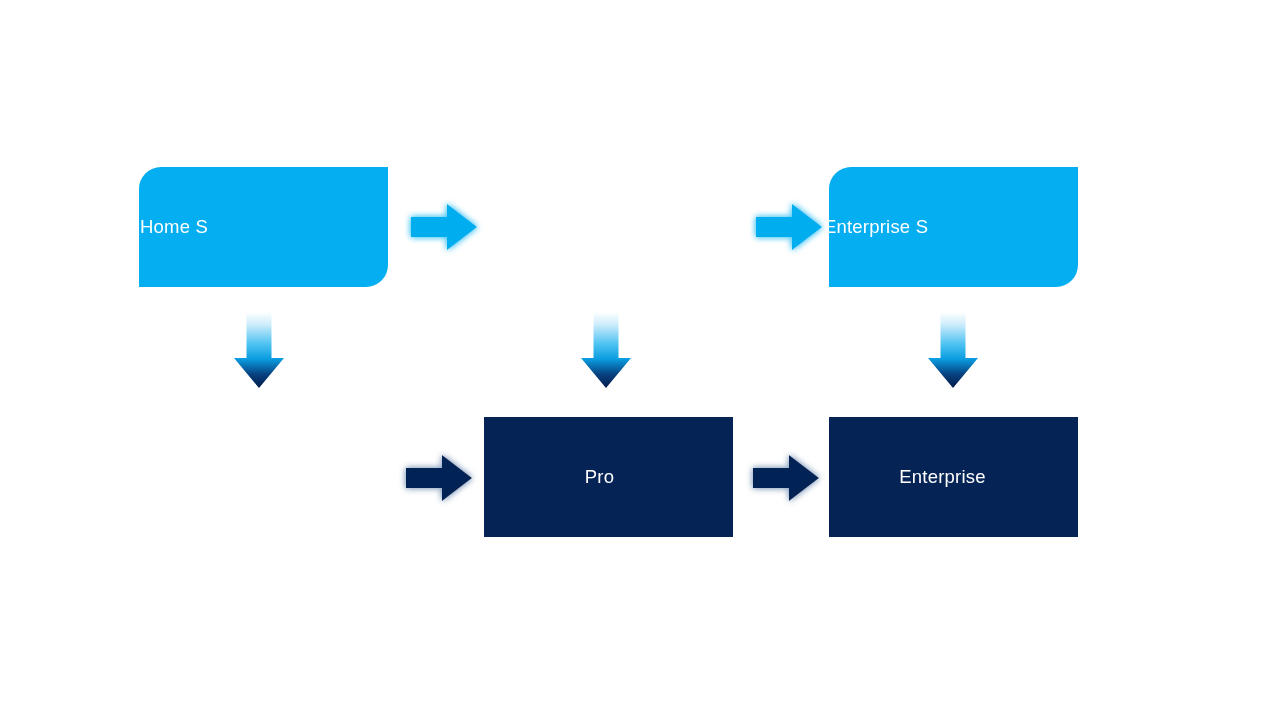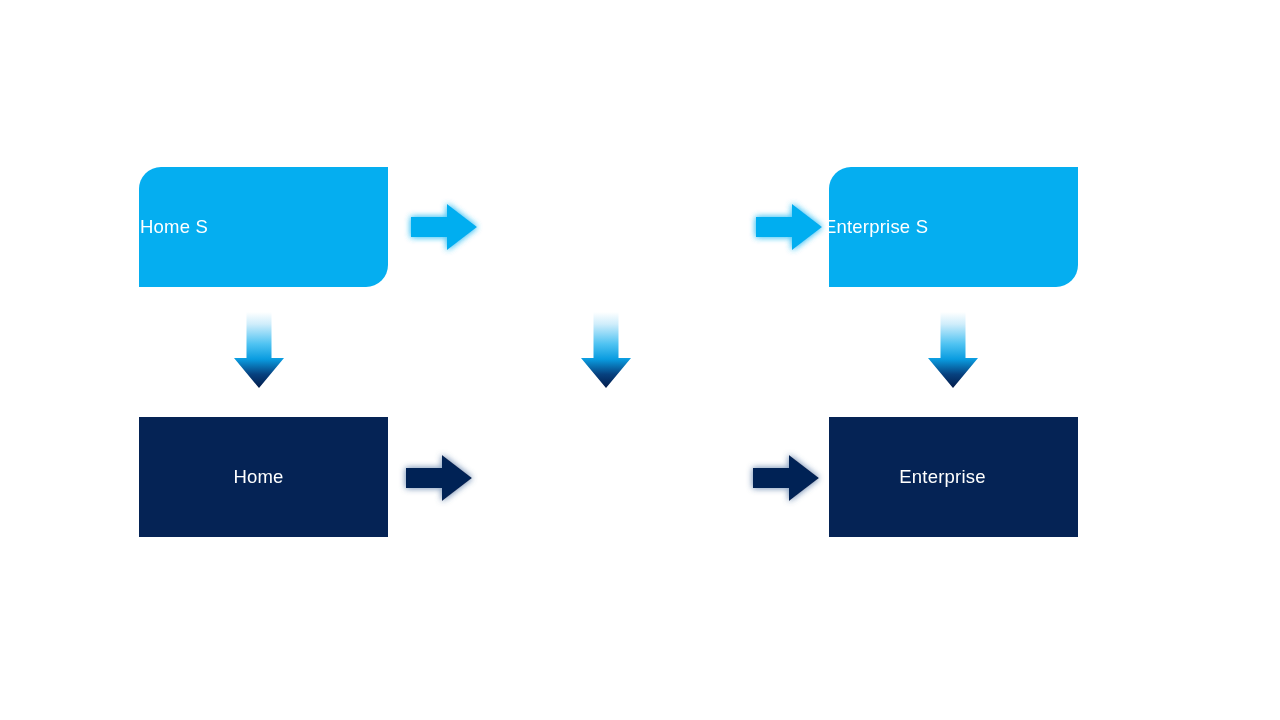--- a/index.html
+++ b/index.html
@@ -178,24 +178,24 @@
           <stop offset="42%" stop-color="#4FC3F2"></stop>
           <stop offset="62%" stop-color="#0A9CE0"></stop>
           <stop offset="82%" stop-color="#07417F"></stop>
           <stop offset="100%" stop-color="#031B4A"></stop>
         </linearGradient>
       </defs>
       <path d="M 30.5 12 L 55.5 12 L 55.5 58 L 68 58 L 43 88 L 18 58 L 30.5 58 Z" fill="url(#vgrad3)"></path>
     </svg>
   </div>
 
-  <div class="node-bottom" id="node-bottom-1" style="left:139px; top:417px;">
-    <span class="node-label">Home</span>
-  </div>
-
+
+  <div class="node-bottom" id="node-bottom-2" style="left:484px; top:417px;">
+    <span class="node-label">Pro</span>
+  </div>
 
   <div class="node-bottom" id="node-bottom-3" style="left:829px; top:417px;align-items:center;">
     <span class="node-label">Enterprise</span>
   </div>
 
   <div class="arrow-h" style="left:398px; top:438px;">
     <svg viewBox="0 0 80 80" xmlns="http://www.w3.org/2000/svg">
       <defs>
         <filter id="glowNavy1" x="-60%" y="-60%" width="220%" height="220%">
           <feGaussianBlur stdDeviation="3.4" result="b"></feGaussianBlur>

